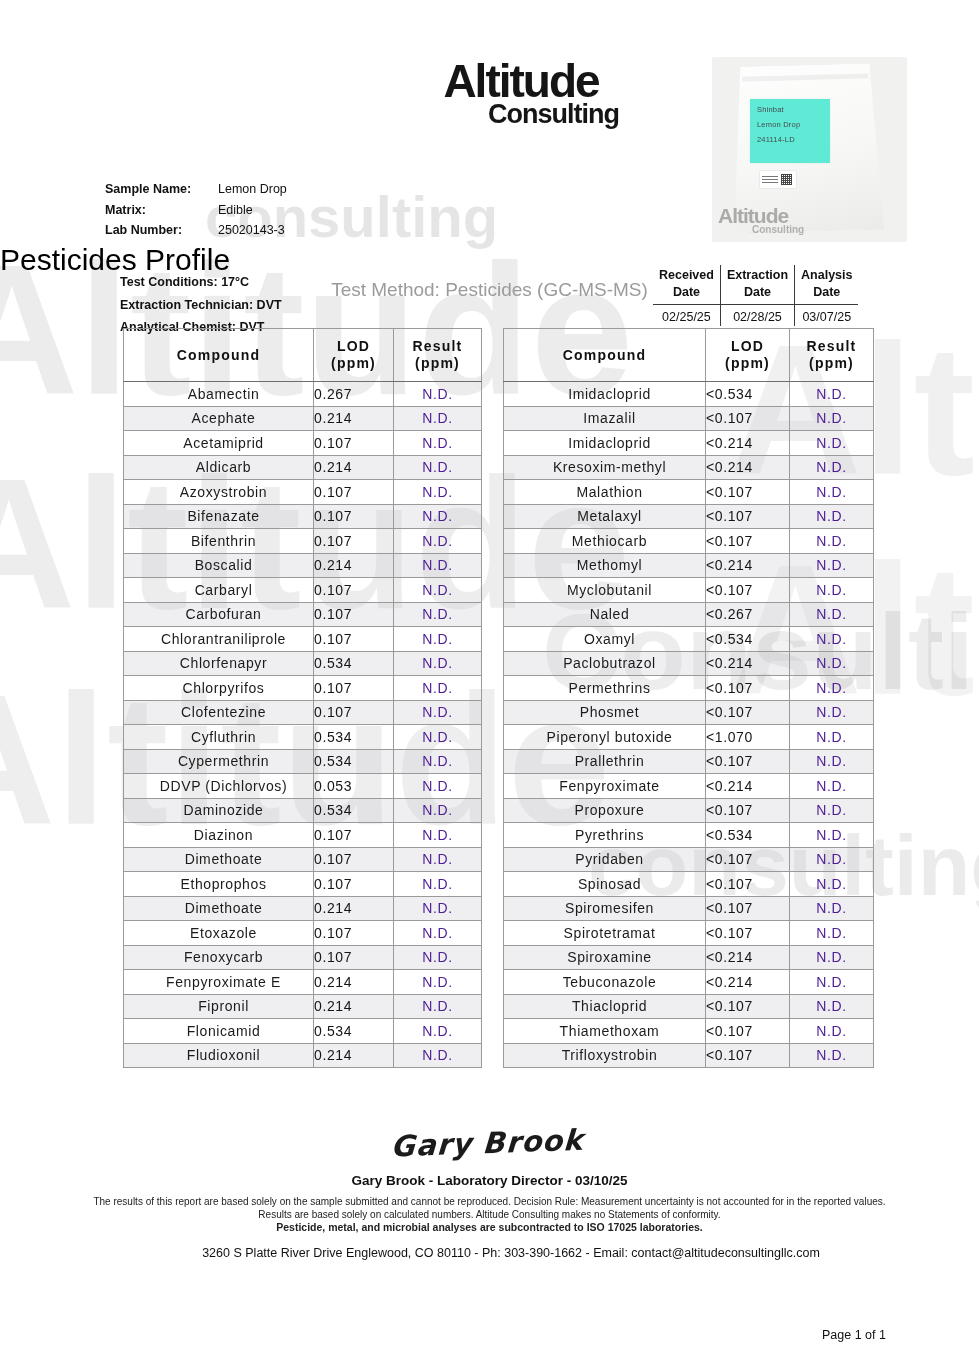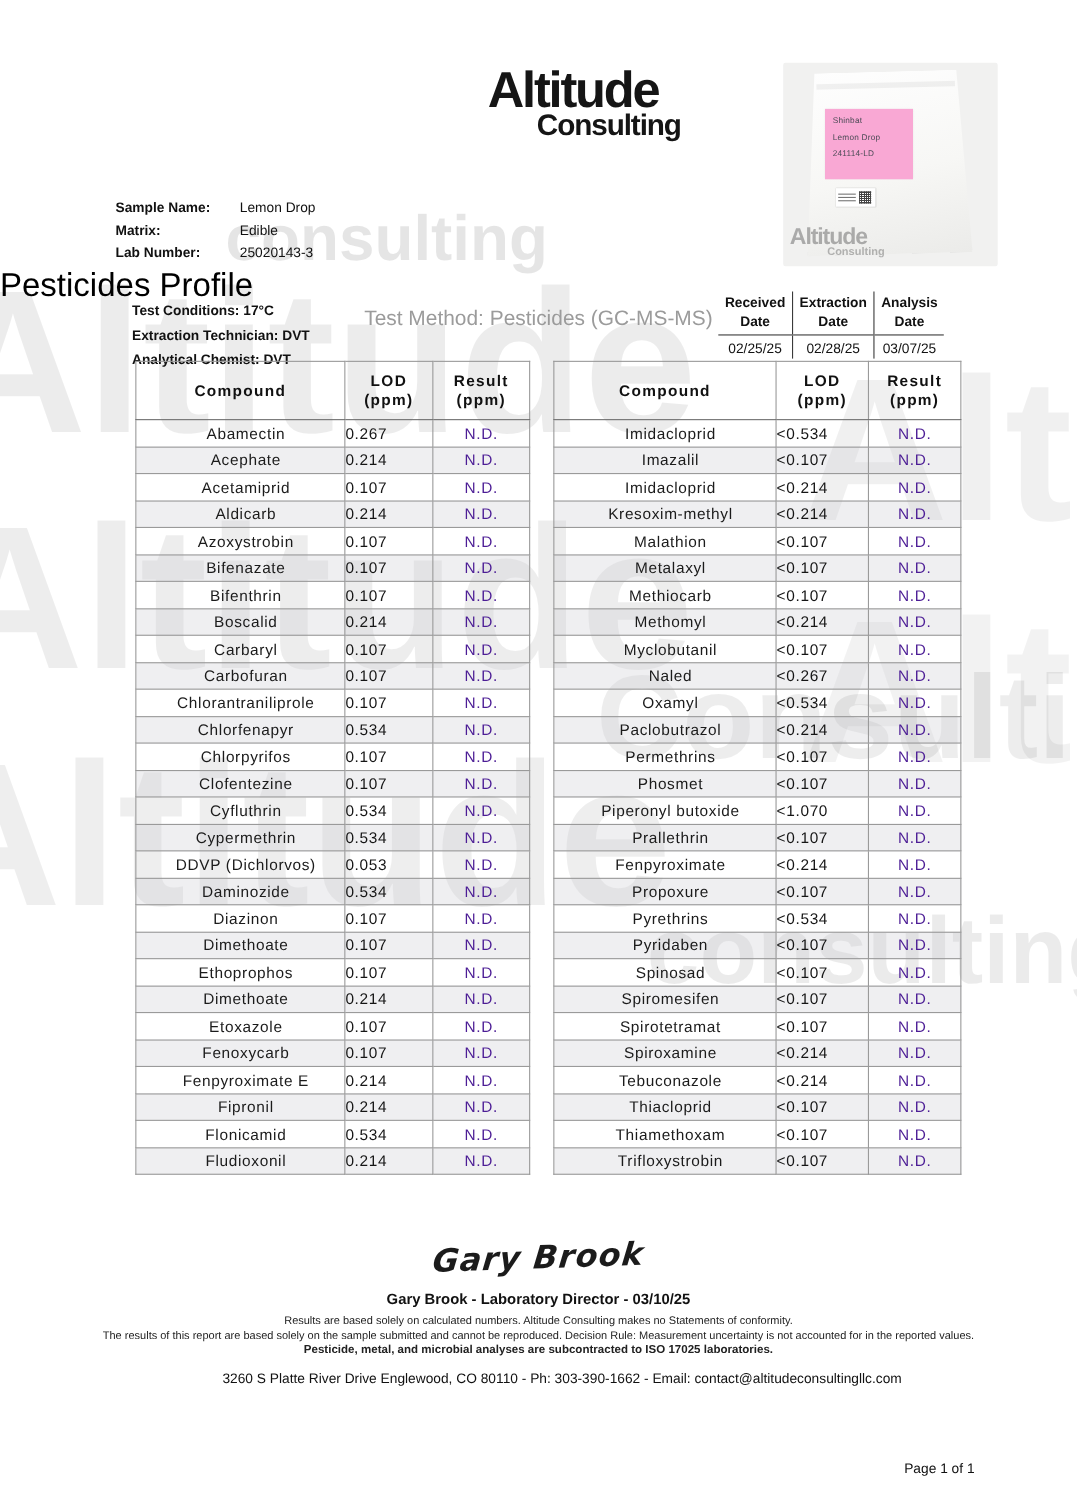--- a/index.html
+++ b/index.html
@@ -21,21 +21,21 @@
   .logo{position:absolute;left:423px;top:58px;width:196px;z-index:2;text-align:center;}
   .logo-line1{font-size:46px;font-weight:800;letter-spacing:-2px;color:#151515;line-height:1;}
   .logo-line2{font-size:27px;font-weight:800;letter-spacing:-1px;color:#151515;line-height:1;text-align:right;margin-top:-3px;}
   
   .photo{position:absolute;left:712px;top:57px;width:195px;height:185px;background:#f1f1f0;z-index:2;overflow:hidden;border-radius:2px;}
   .bag{position:absolute;left:20px;top:8px;width:150px;height:166px;
     background:linear-gradient(168deg,#fefefe 0%,#f7f7f5 55%,#ebebe9 100%);
     clip-path:polygon(7% 0,93% 0,100% 100%,0 100%);
     box-shadow:0 3px 7px rgba(0,0,0,0.18);transform:rotate(-1.5deg);}
   .bag-seam{position:absolute;left:8%;top:10px;width:84%;height:5px;background:rgba(0,0,0,0.05);}
-  .bag-label{position:absolute;left:38px;top:42px;width:80px;height:64px;background:#f9a8d4;box-shadow:0 0 2px rgba(0,0,0,0.08);padding:6px 5px 0 7px;box-sizing:border-box;}
+  .bag-label{position:absolute;left:38px;top:42px;width:80px;height:64px;background:#5eead4;box-shadow:0 0 2px rgba(0,0,0,0.08);padding:6px 5px 0 7px;box-sizing:border-box;}
   .bag-label div{font-size:7.5px;color:#4a4a55;letter-spacing:0.2px;filter:blur(0.45px);margin-bottom:6px;white-space:nowrap;}
   .bag-chip{position:absolute;left:48px;top:114px;width:36px;height:17px;background:#ffffff;box-shadow:0 0 1px rgba(0,0,0,0.25);display:flex;align-items:center;}
   .chip-lines{width:16px;margin-left:2px;}
   .chip-lines i{display:block;height:1.5px;background:#777;margin:1.5px 0;}
   .chip-code{width:11px;height:11px;margin-left:3px;background:
     repeating-linear-gradient(90deg,#444 0 1px,transparent 1px 2px),
     repeating-linear-gradient(0deg,#444 0 1px,transparent 1px 2px);}
   .photo-wm{position:absolute;left:6px;bottom:16px;color:rgba(100,100,100,0.5);font-weight:800;font-size:21px;line-height:1;letter-spacing:-1px;}
   .photo-wm-sub{position:absolute;left:40px;bottom:7px;color:rgba(100,100,100,0.45);font-weight:700;font-size:10px;line-height:1;}
   
@@ -475,21 +475,21 @@
           <td class="c-lod">&lt;0.107</td>
           <td class="c-res">N.D.</td>
         </tr>
       </tbody>
   </table>
 
   <div class="sig-script">Gary Brook</div>
   <div class="sig-line">Gary Brook - Laboratory Director - 03/10/25</div>
 
   <div class="disclaimer">
+    <div>The results of this report are based solely on the sample submitted and cannot be reproduced. Decision Rule: Measurement uncertainty is not accounted for in the reported values.</div>
     <div>Results are based solely on calculated numbers. Altitude Consulting makes no Statements of conformity.</div>
-    <div>The results of this report are based solely on the sample submitted and cannot be reproduced. Decision Rule: Measurement uncertainty is not accounted for in the reported values.</div>
     <div class="bold">Pesticide, metal, and microbial analyses are subcontracted to ISO 17025 laboratories.</div>
   </div>
 
   <div class="address">3260 S Platte River Drive Englewood, CO 80110 - Ph: 303-390-1662 - Email: contact@altitudeconsultingllc.com</div>
   <div class="pageno">Page 1 of 1</div>
 
 </div>
 
 </body></html>

